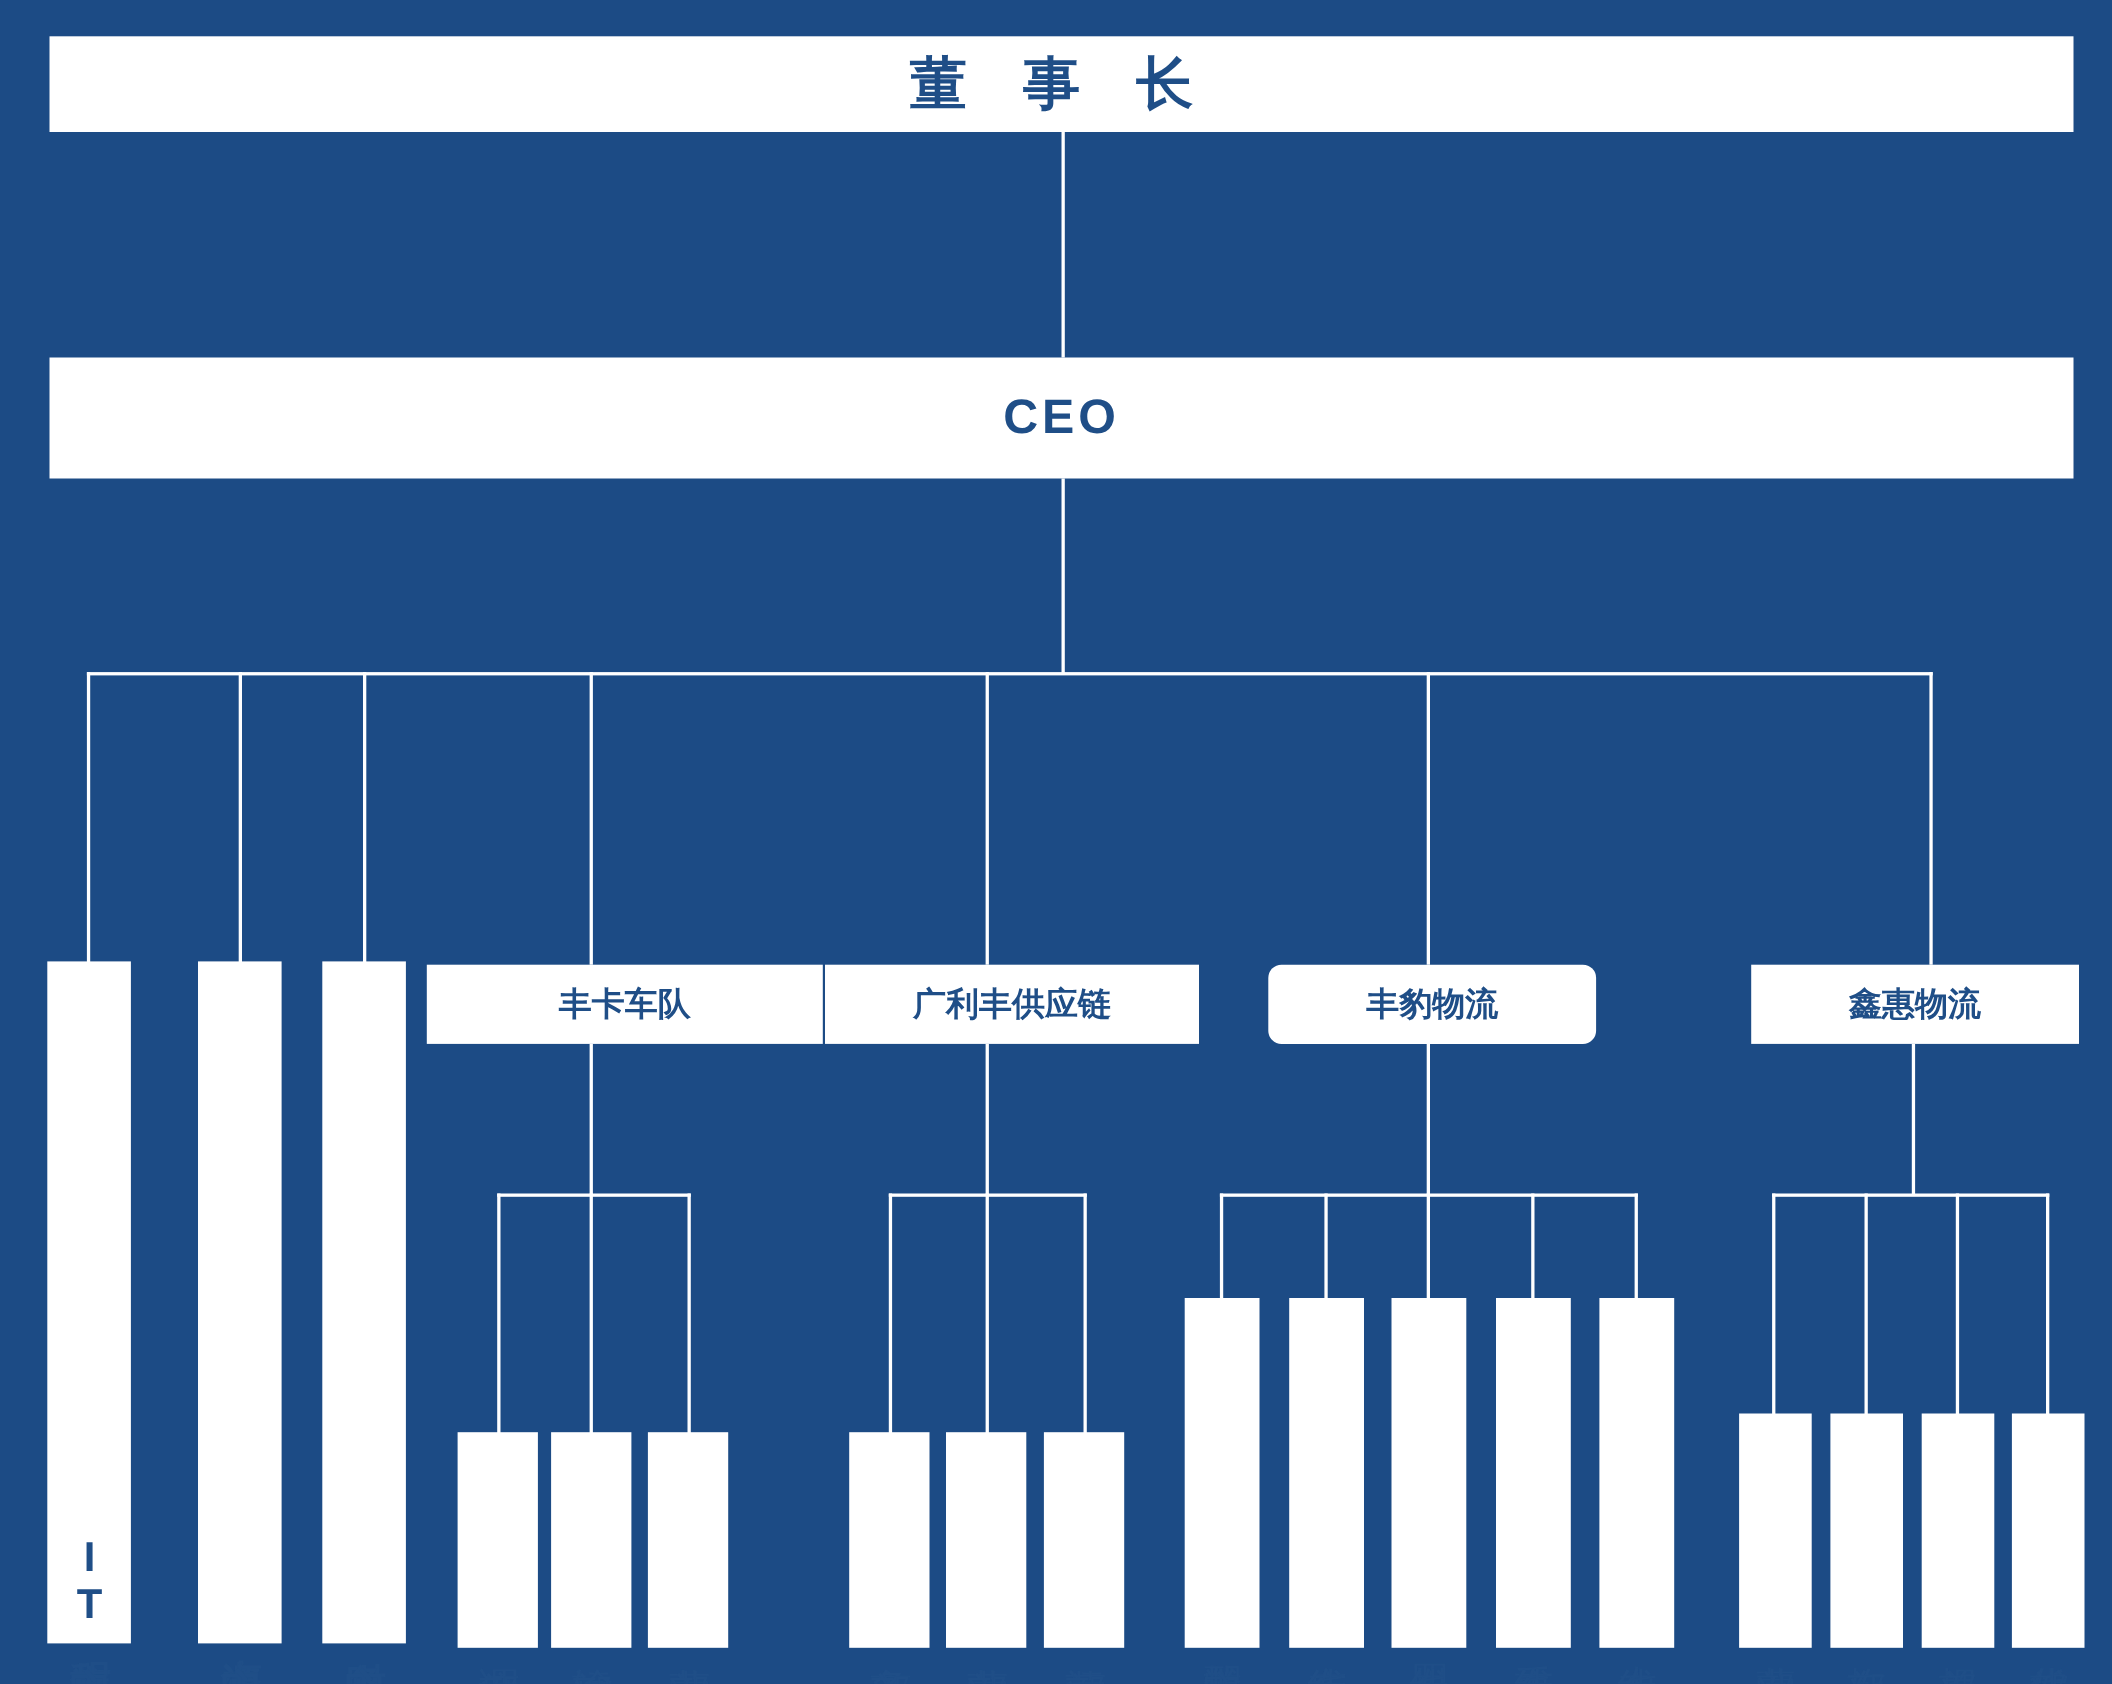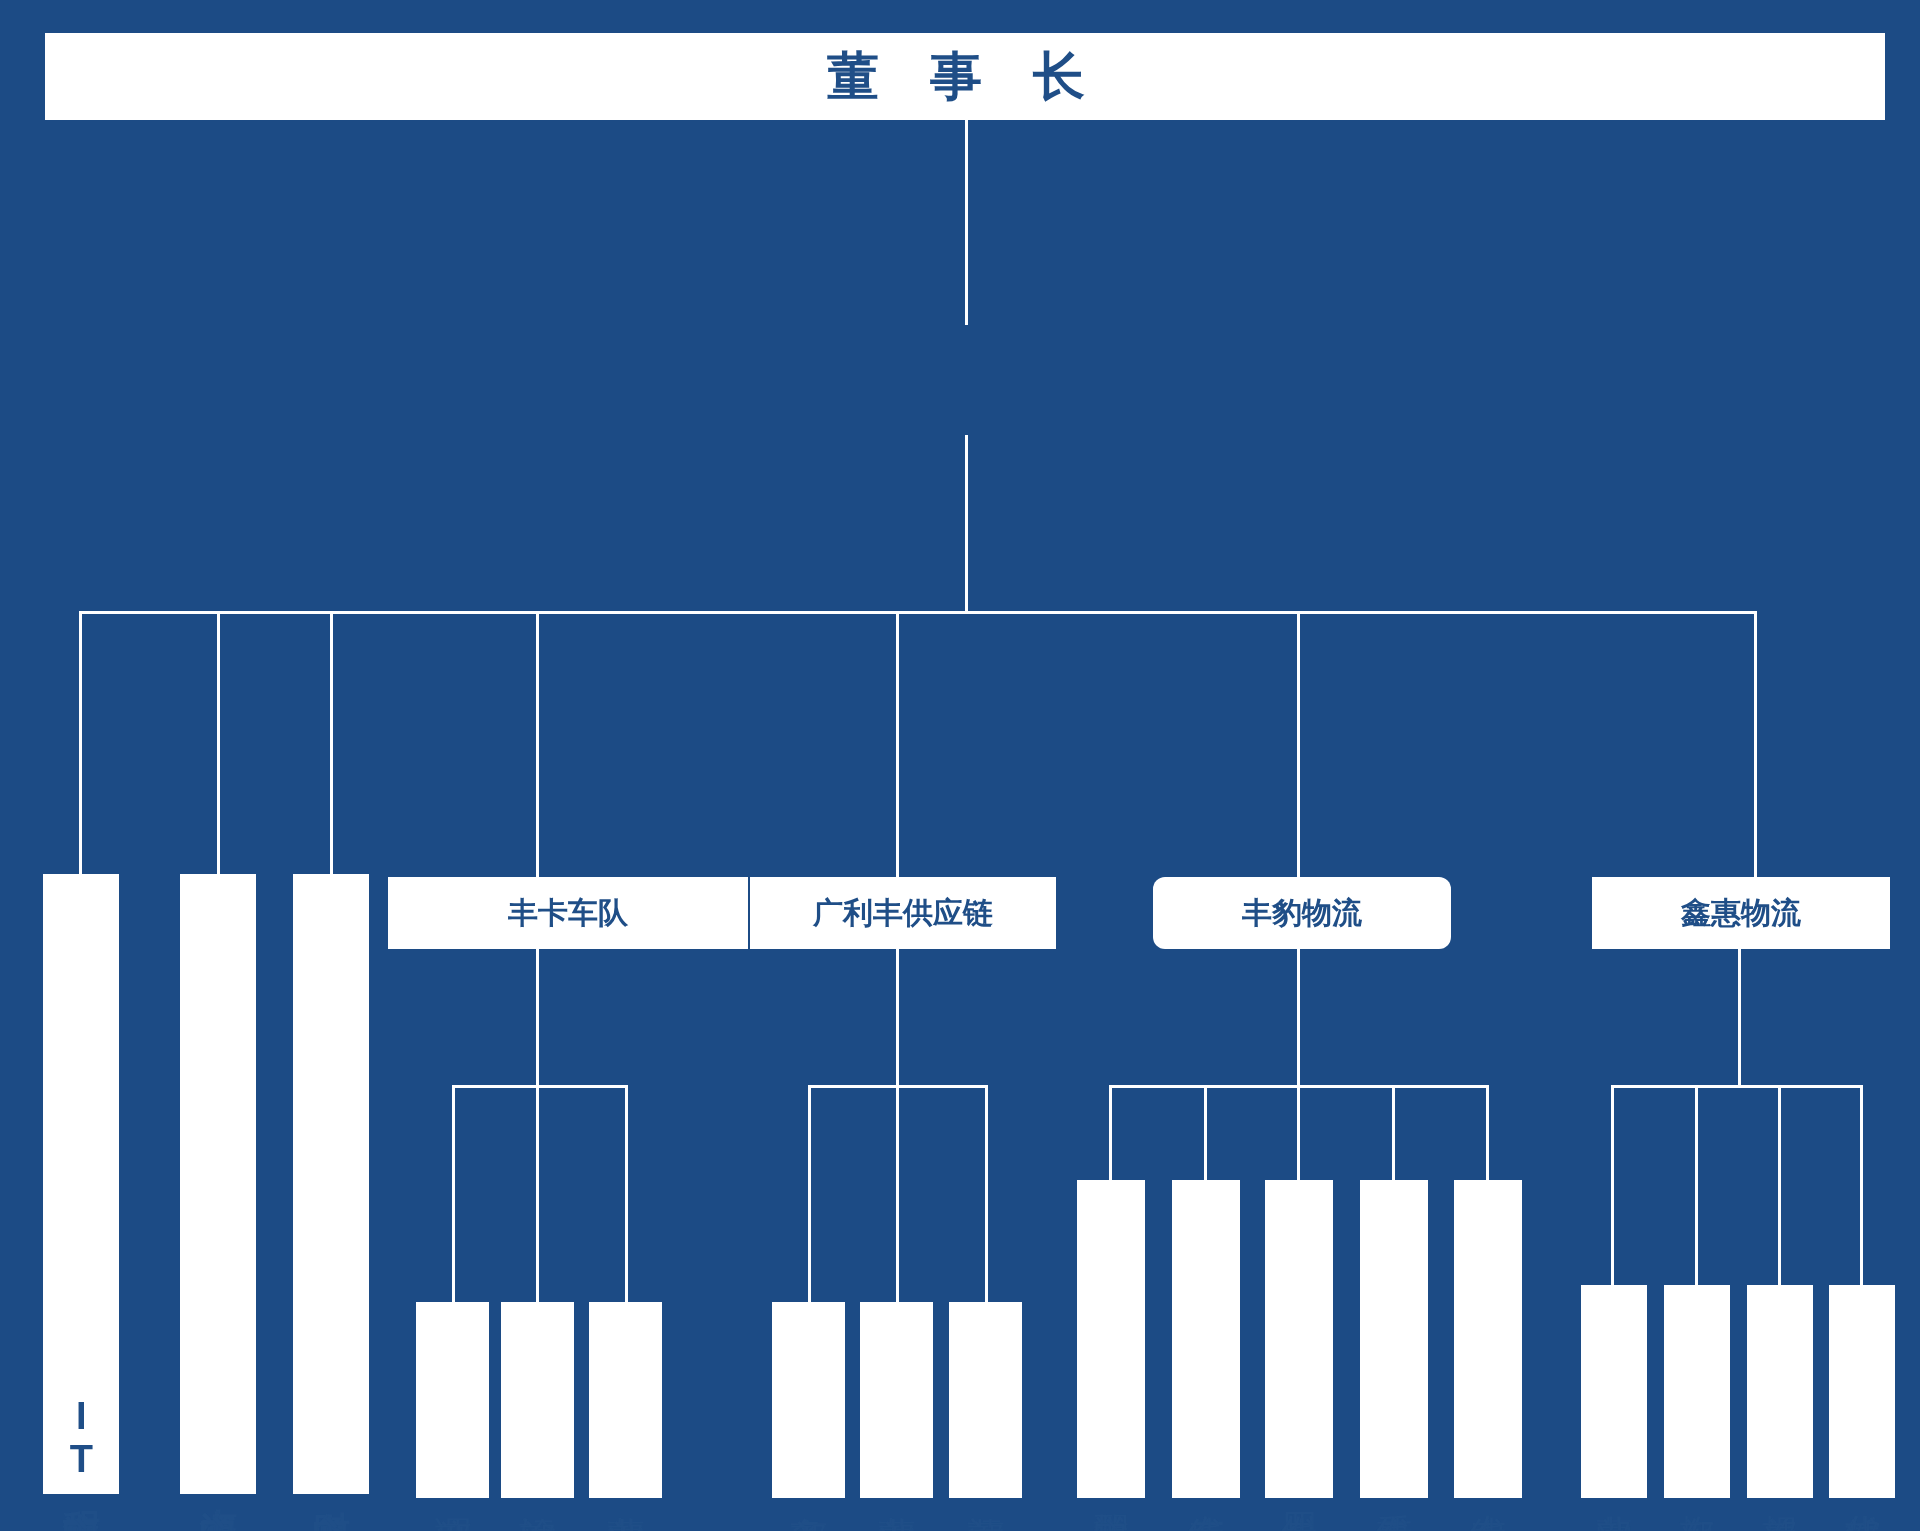--- a/index.html
+++ b/index.html
@@ -65,20 +65,23 @@
 <body>
 
 <div id="stage">
 
   <div class="box banner" style="left:45px; top:33px; width:1840px; height:87px; font-size:52px;">
     <span>董   事   长</span>
   </div>
 
   <div class="ln vln" style="left:965px; top:120px; width:3px; height:205px;"></div>
 
+  <div class="box banner" style="left:45px; top:325px; width:1840px; height:110px; font-size:44px; letter-spacing:0.08em;">
+    <span>CEO</span>
+  </div>
 
   <div class="ln vln" style="left:965px; top:435px; width:3px; height:178px;"></div>
 
   <div class="ln hln" style="left:79px; top:611px; width:1678px; height:3px;"></div>
 
   <div class="ln vln" style="left:79px; top:611px; width:3px; height:266px;"></div>
   <div class="ln vln" style="left:217px; top:611px; width:3px; height:266px;"></div>
   <div class="ln vln" style="left:330px; top:611px; width:3px; height:266px;"></div>
   <div class="ln vln" style="left:536px; top:611px; width:3px; height:266px;"></div>
   <div class="ln vln" style="left:896px; top:611px; width:3px; height:266px;"></div>
@@ -110,21 +113,21 @@
   <div class="vbox" style="left:416px; top:1302px; width:73px; height:196px; font-size:38px;">
     <span class="vtext">调度部</span>
   </div>
   <div class="vbox" style="left:501px; top:1302px; width:73px; height:196px; font-size:38px;">
     <span class="vtext">运输部</span>
   </div>
   <div class="vbox" style="left:589px; top:1302px; width:73px; height:196px; font-size:38px;">
     <span class="vtext">营业部</span>
   </div>
 
-  <div class="box" style="left:750px; top:877px; width:306px; height:72px; font-size:30px;">
+  <div class="box" style="left:750px; top:877px; width:340px; height:72px; font-size:30px;">
     <span>广利丰供应链</span>
   </div>
   <div class="ln vln" style="left:896px; top:949px; width:3px; height:138px;"></div>
   <div class="ln hln" style="left:808px; top:1085px; width:180px; height:3px;"></div>
   <div class="ln vln" style="left:808px; top:1085px; width:3px; height:220px;"></div>
   <div class="ln vln" style="left:896px; top:1085px; width:3px; height:220px;"></div>
   <div class="ln vln" style="left:985px; top:1085px; width:3px; height:220px;"></div>
 
   <div class="vbox" style="left:772px; top:1302px; width:73px; height:196px; font-size:38px;">
     <span class="vtext">商务部</span>

